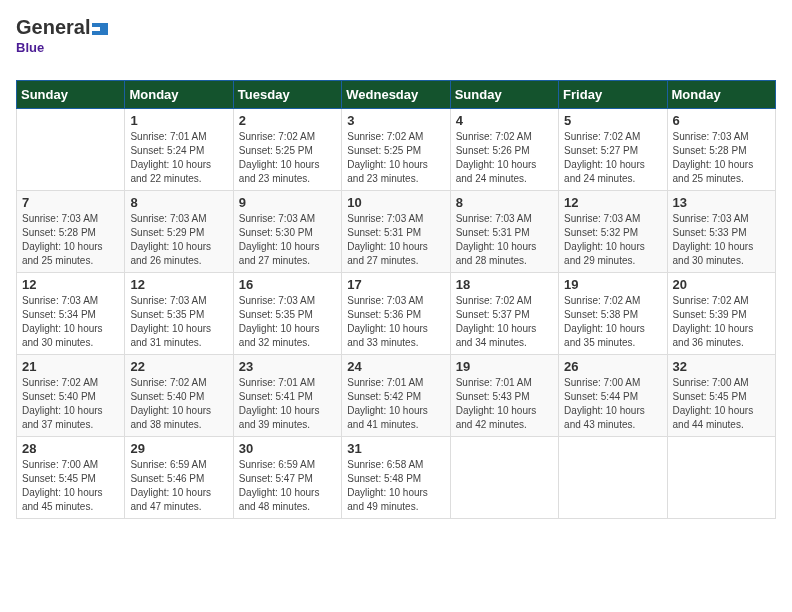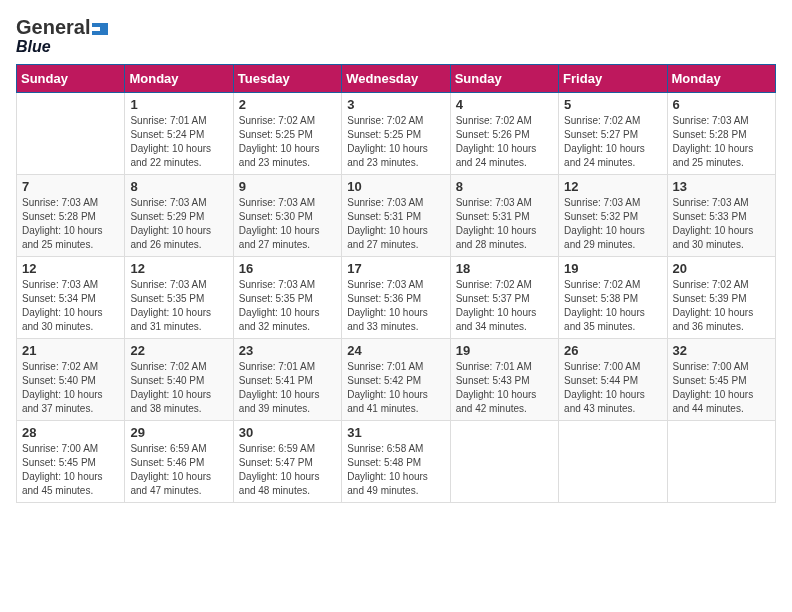--- a/index.html
+++ b/index.html
@@ -7,21 +7,21 @@
       font-family: Arial, sans-serif;
       background: #fff;
       width: 792px;
       min-height: 612px;
       padding: 16px;
     }
     .header {
       display: flex;
       justify-content: space-between;
       align-items: flex-start;
-      margin-bottom: 8px;
+      margin-bottom: 24px;
     }
     .logo {
       display: flex;
       flex-direction: column;
       align-items: flex-start;
     }
     .title-block {
       text-align: right;
     }
     .month-title {
@@ -32,21 +32,21 @@
     .subtitle {
       font-size: 16px;
       color: #555;
     }
     .calendar {
       width: 100%;
       border-collapse: collapse;
       font-size: 11px;
     }
     .calendar th {
-      background-color: #be185d;
+      background-color: #14532d;
       color: #fff;
       padding: 6px 4px;
       text-align: left;
       font-size: 13px;
       font-weight: bold;
       border: 1px solid #1a5ea0;
     }
     .calendar td {
       vertical-align: top;
       padding: 4px 5px;
@@ -81,21 +81,21 @@
 <body>
 
 <div class="header">
   <div class="logo">
   <div style="line-height:1.1;">
     <span style="font-size:20px;font-weight:bold;color:#333;">General<svg style="width:16px;height:16px;vertical-align:middle;margin-left:2px;" viewBox="0 0 24 18">
             <polygon points="0,0 24,0 24,18 0,18" fill="#2979c3"></polygon>
             <polygon points="0,6 24,6 24,12 0,12" fill="#fff"></polygon>
             <polygon points="12,0 24,0 24,18 12,18" fill="#2979c3"></polygon>
           </svg></span><br>
-    <span style="font-size:16px;font-weight:bold;color:#0f172a;font-style:italic;">Blue</span>
+    <span style="font-size:13px;font-weight:bold;color:#4c1d95;">Blue</span>
   </div>
 </div>
   <div class="title-block">
     <div class="month-title"></div>
     <div class="subtitle"></div>
   </div>
 </div>
 
 <table class="calendar">
   <thead>

